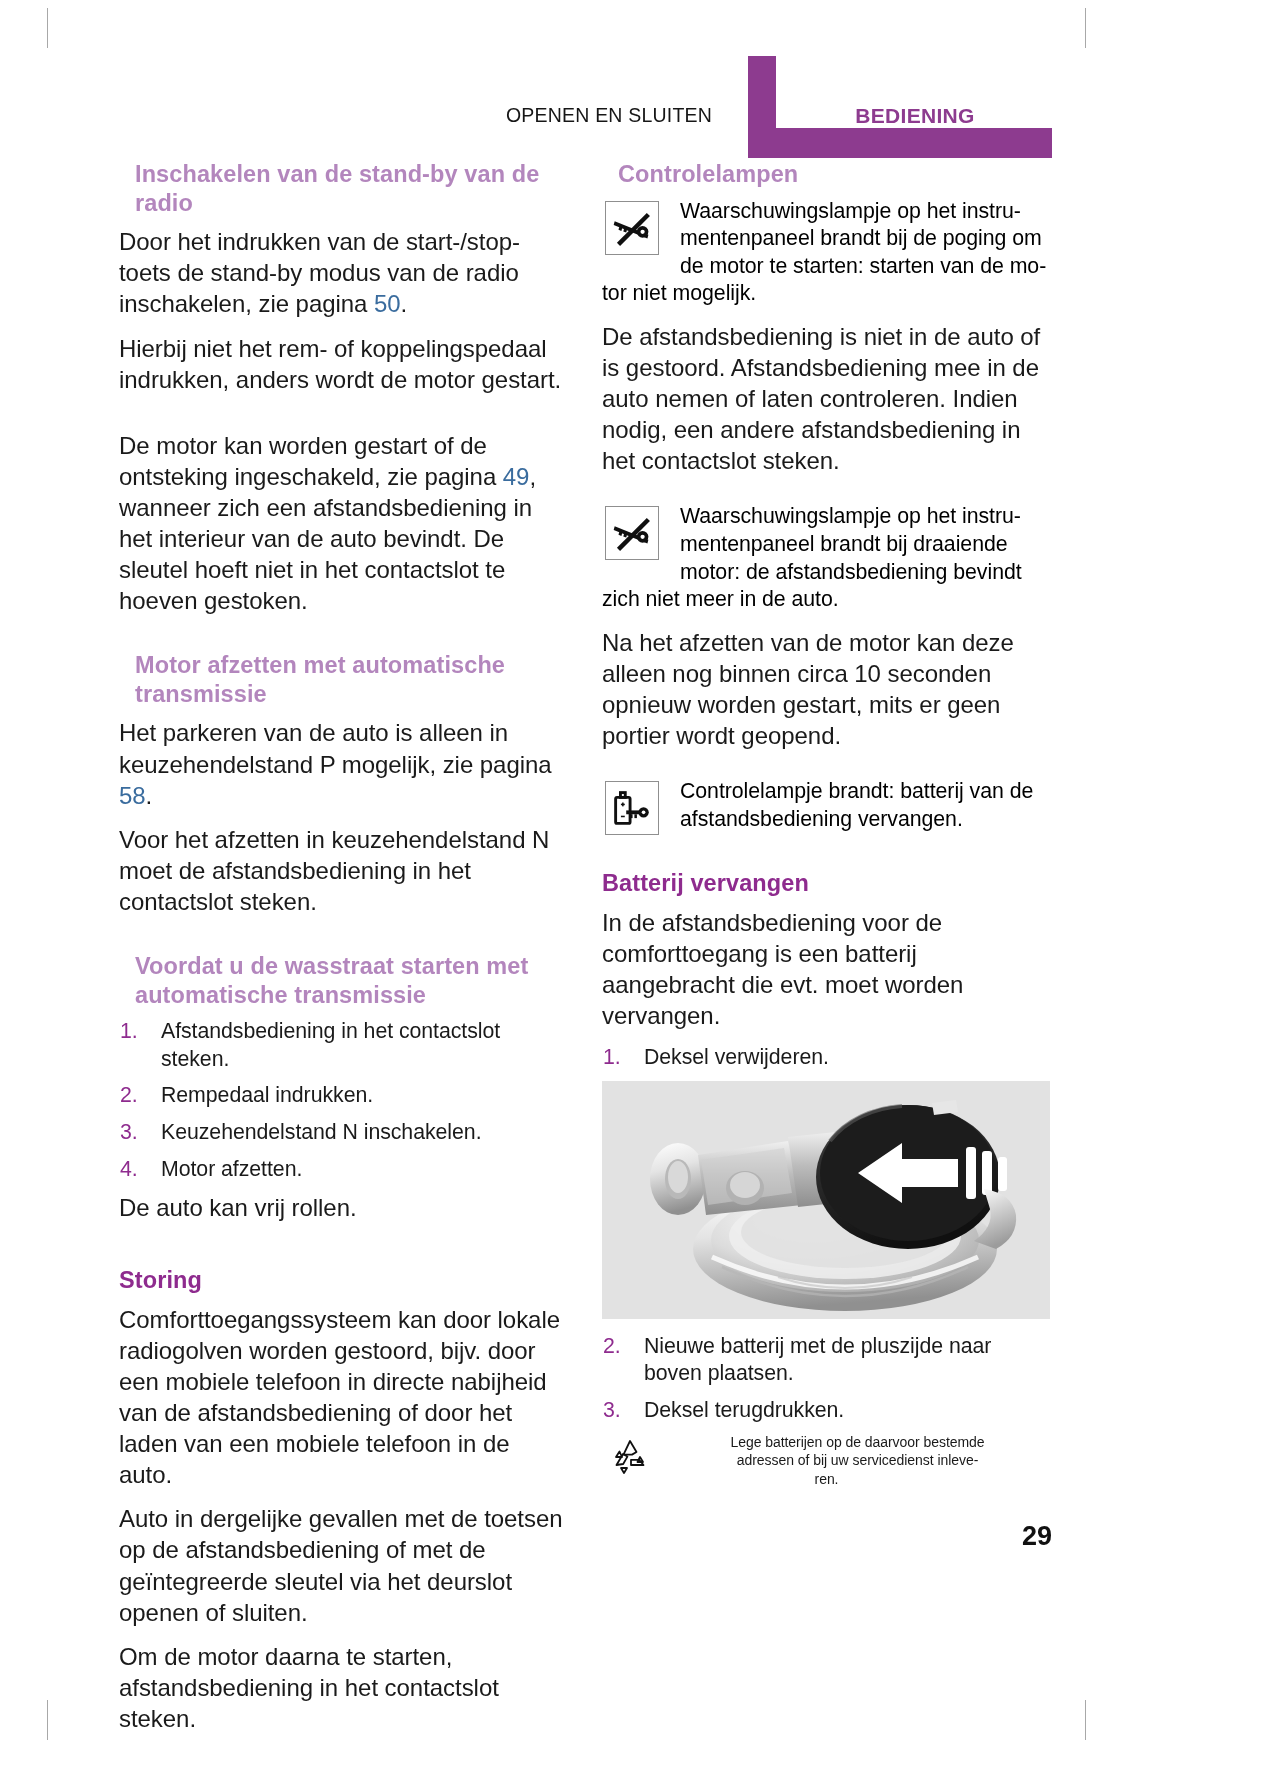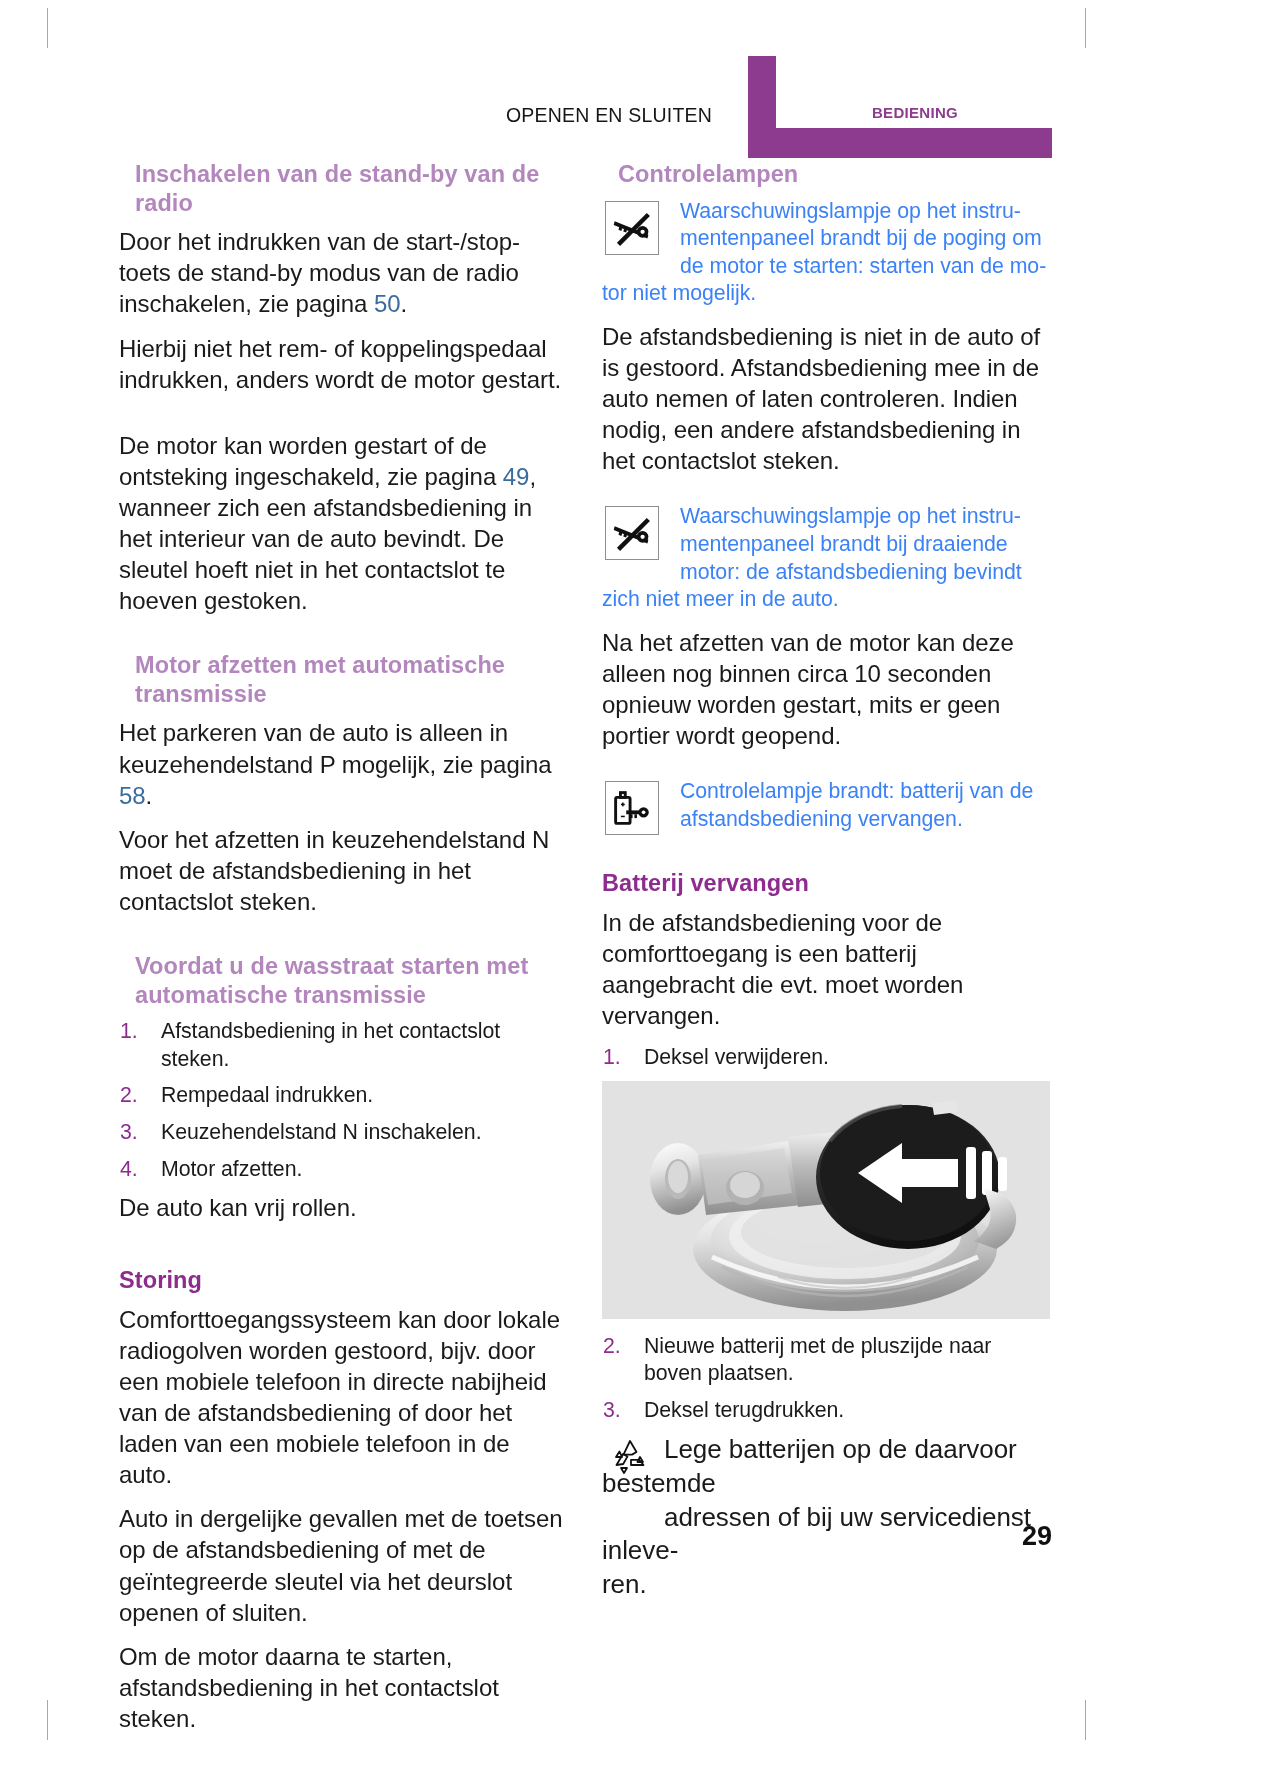--- a/index.html
+++ b/index.html
@@ -52,21 +52,21 @@
     font-size: 19.5px;
     font-weight: normal;
     letter-spacing: 0.2px;
     color: #161616;
   }
   .chapter-label {
     position: absolute;
     left: 790px; top: 76px;
     width: 250px;
     text-align: center;
-    font-size: 15px;
+    font-size: 21px;
     font-weight: bold;
     letter-spacing: 0.3px;
     color: #8d3b8f;
   }
 
   
   #content {
     position: absolute;
     left: 0; top: 160px;
     width: 1282px;
@@ -143,43 +143,44 @@
     left: 3px; top: 3px;
     width: 54px; height: 54px;
     border: 1px solid #8f8f8f;
     background: #ffffff;
     box-sizing: border-box;
   }
   .iconblock .ico svg { display: block; width: 100%; height: 100%; }
   .iconblock .txt {
     font-size: 21.3px;
     line-height: 1.295;
-    color: #3b82f6;
+    color: #000000;
     letter-spacing: -0.05px;
   }
   .iconblock .txt .indent3 {
     display: block;
     text-indent: 78px;
   }
 
   
   .recycle-block {
     position: relative;
     margin: 4px 0 0 0;
   }
   .recycle-block .ico {
     position: absolute;
     left: 8px; top: 4px;
     width: 40px; height: 38px;
   }
   .recycle-block .txt {
-    font-size: 26px;
+    font-size: 14px;
     line-height: 1.295;
     color: #1a1a1a;
     letter-spacing: -0.05px;
+    text-align: center;
   }
   .recycle-block .txt .ind2 {
     display: block;
     text-indent: 62px;
   }
 
   
   .photo {
     position: relative;
     width: 448px;

